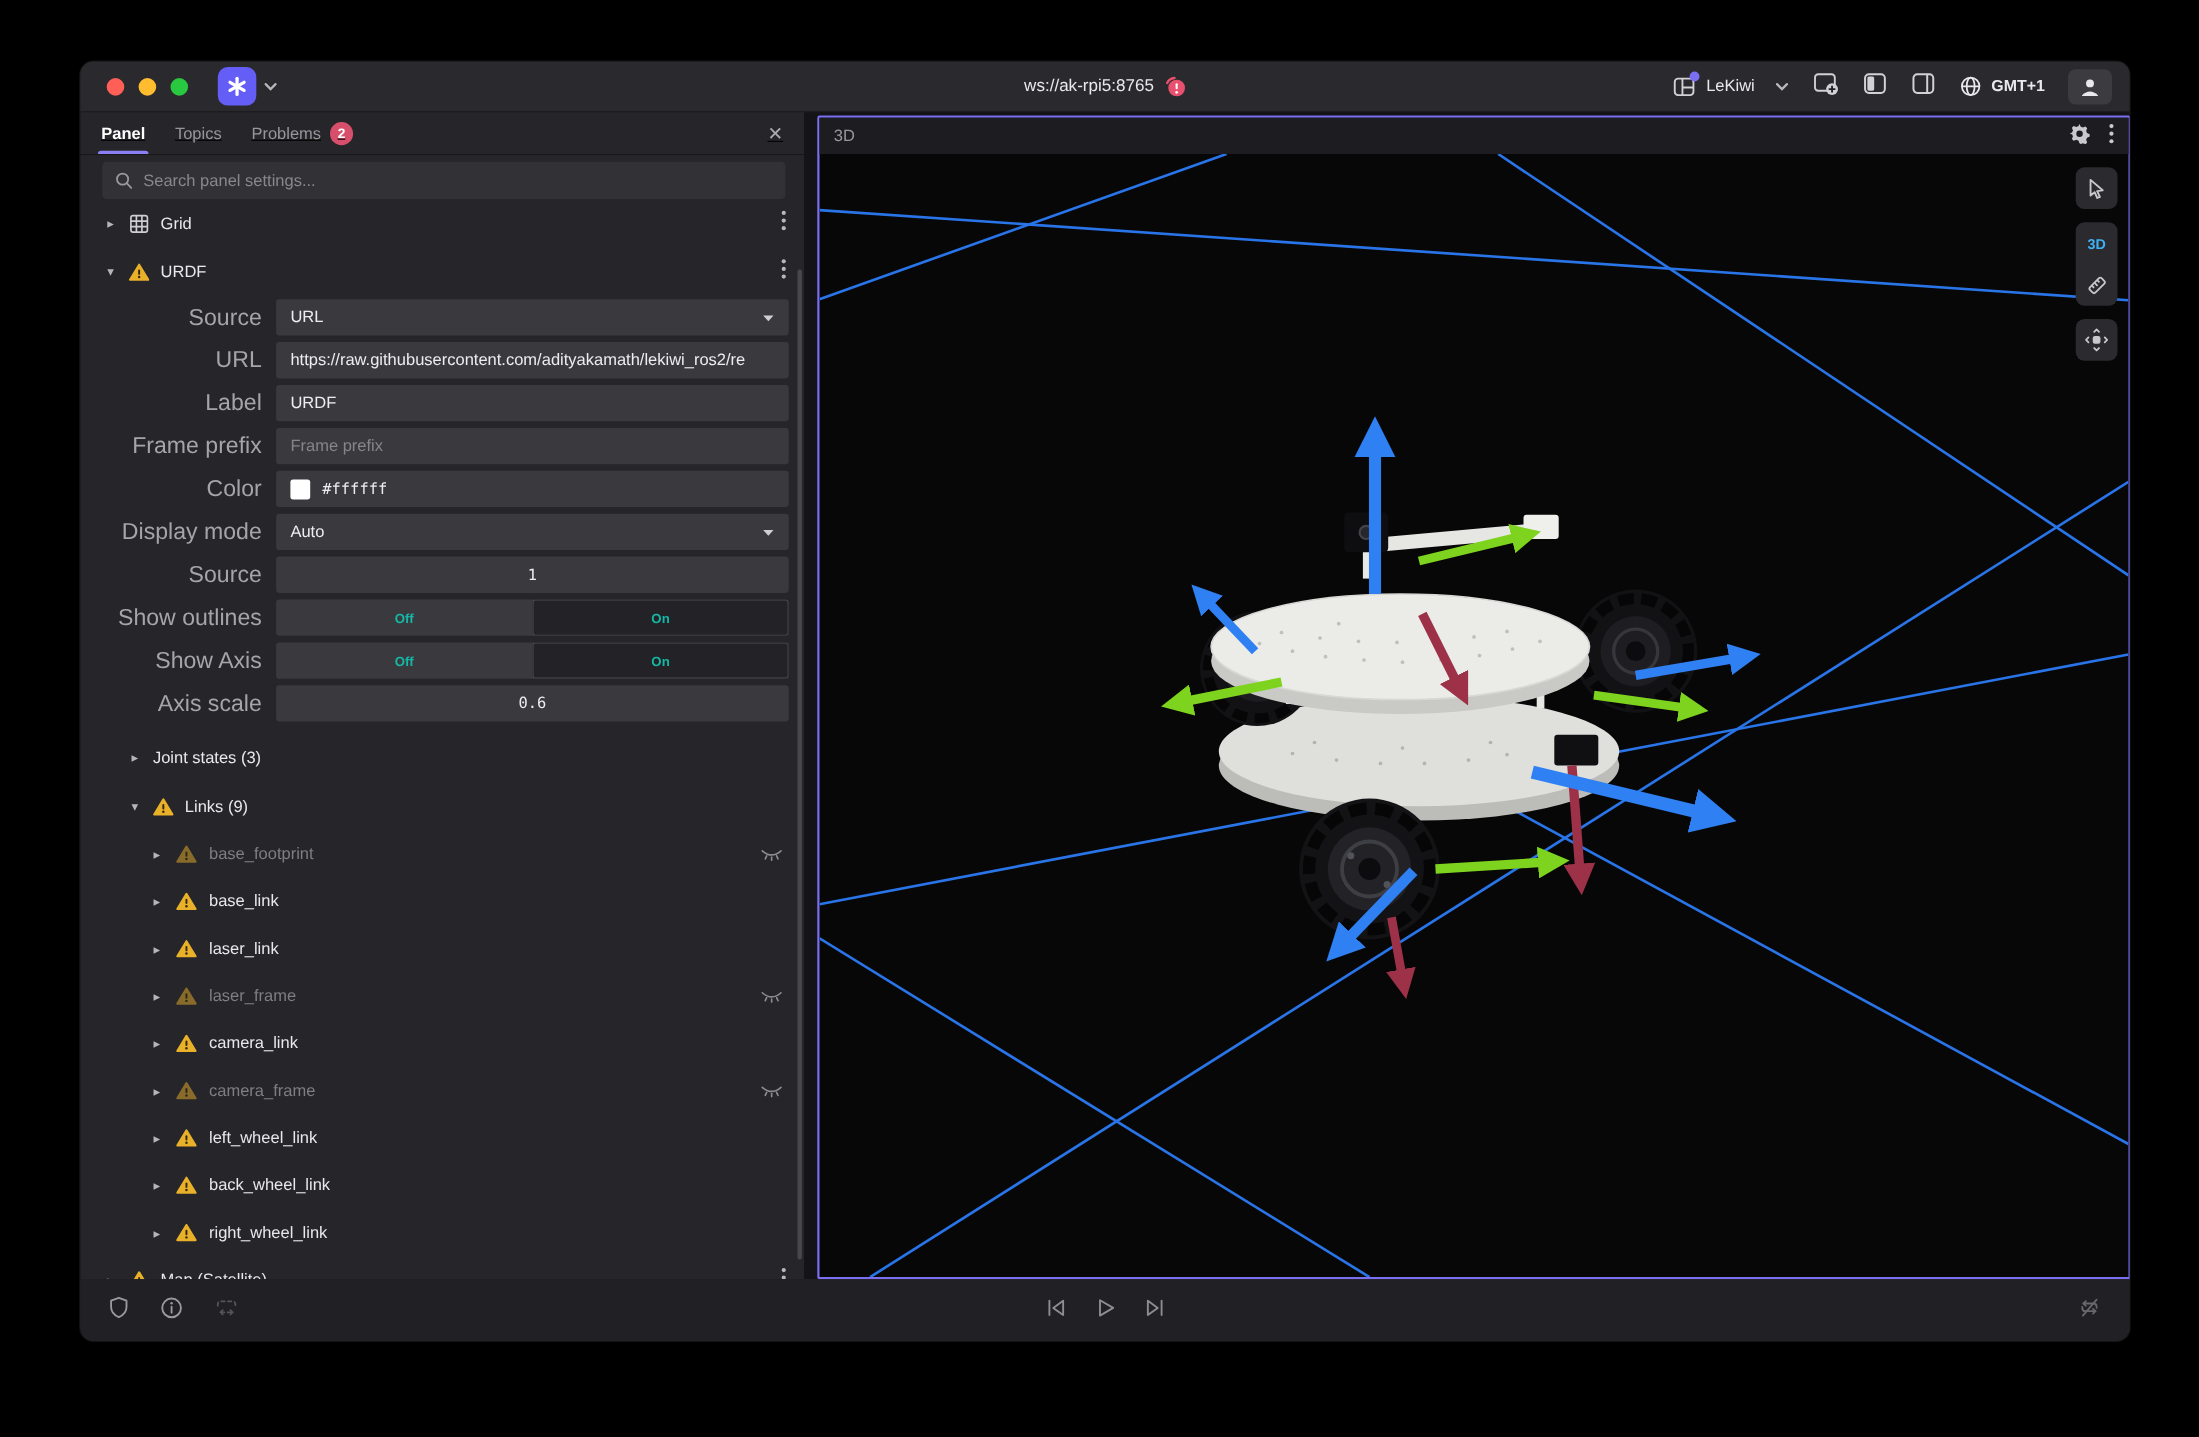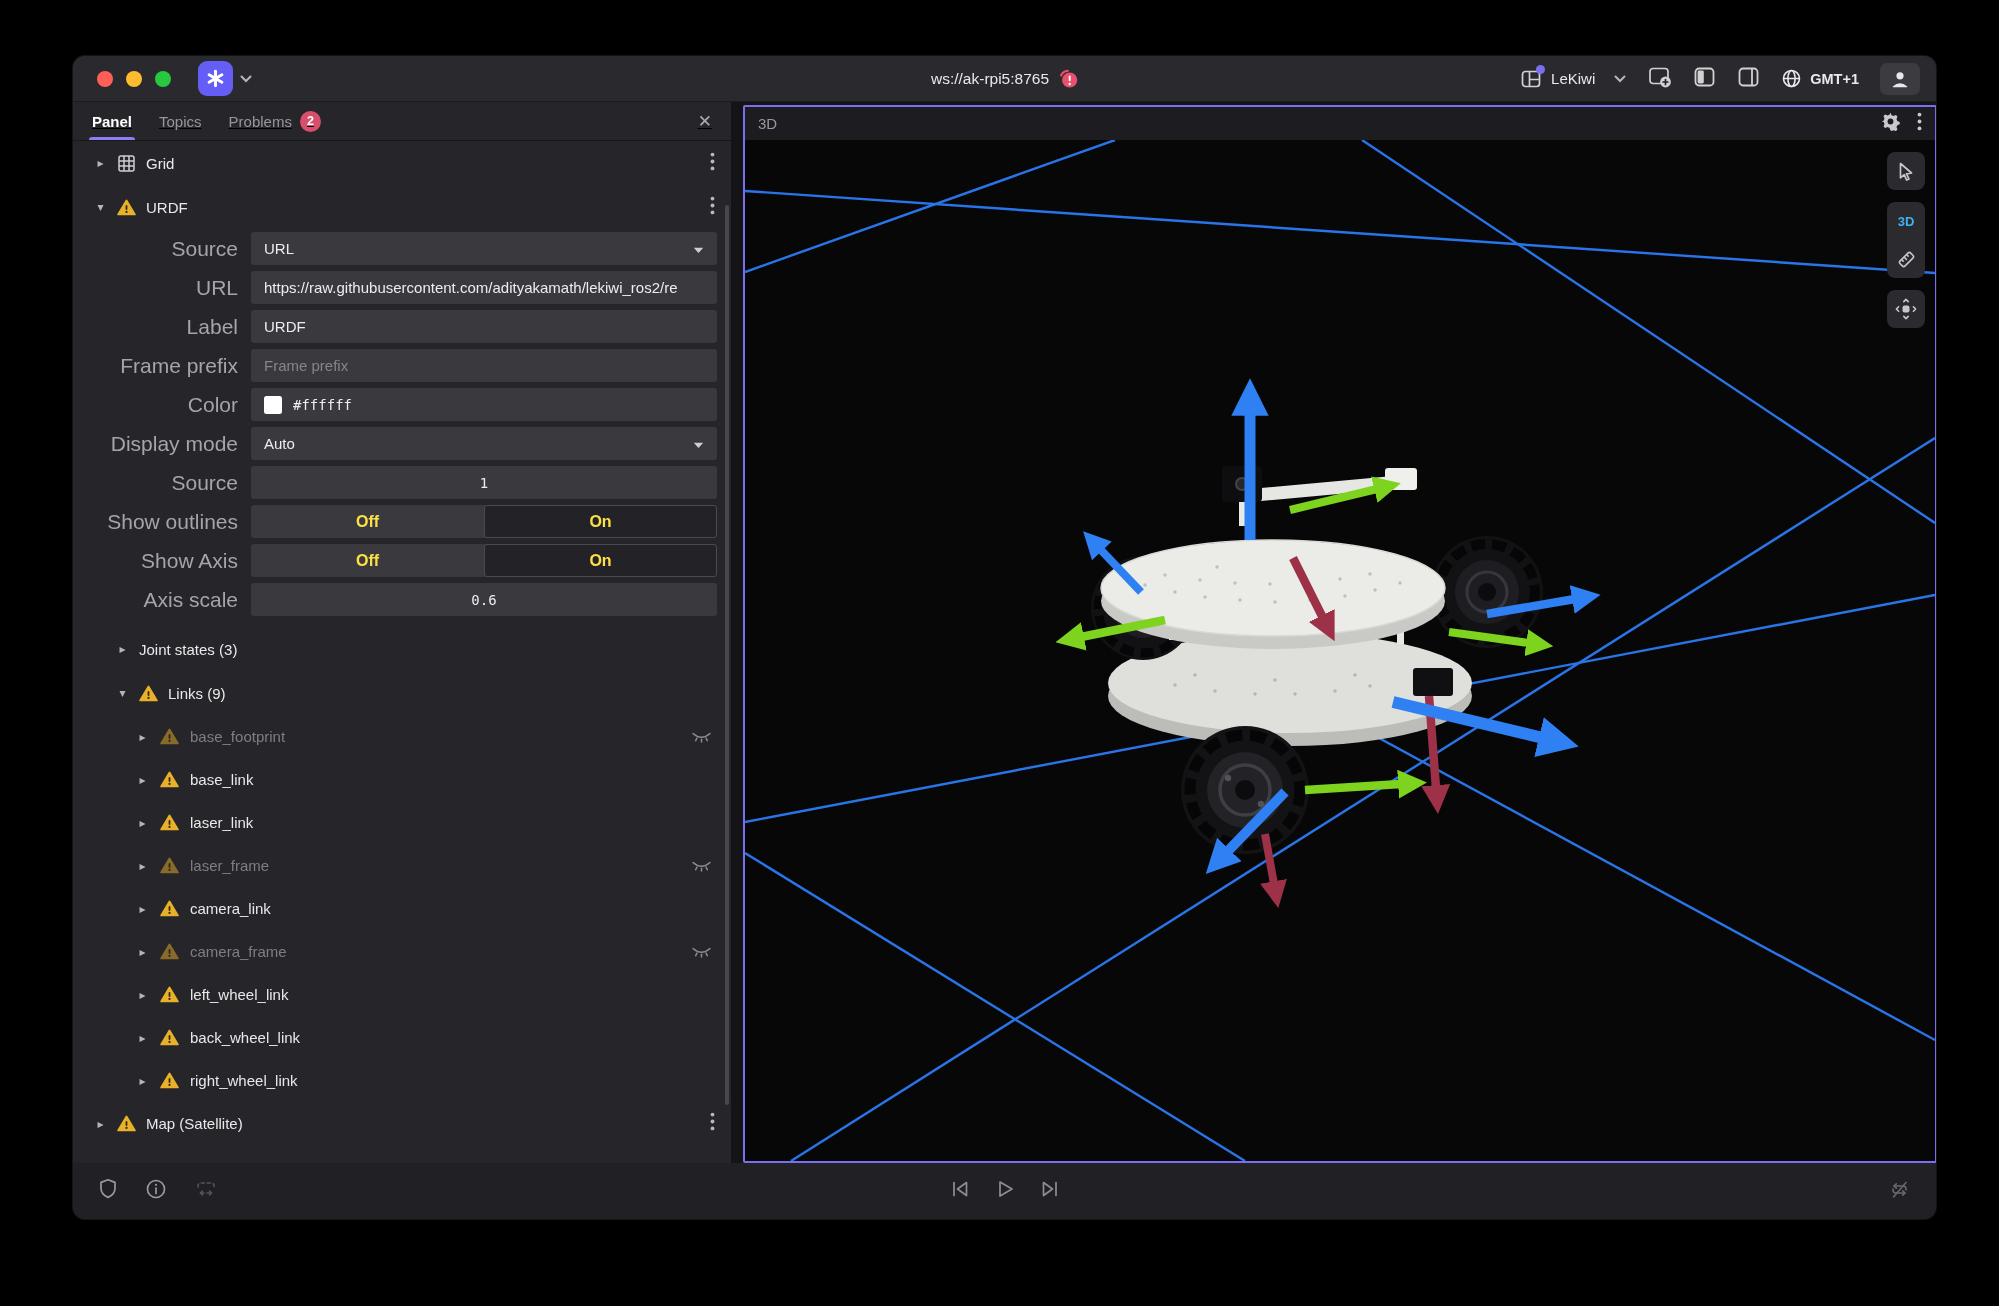--- a/index.html
+++ b/index.html
@@ -63,21 +63,21 @@
   .f-label { flex:0 0 178px; text-align:right; padding-right:13px; color:#a5a5a9; font-size:21px; white-space:nowrap; }
   .f-box { flex:1; height:33px; background:#3a3a3e; border-radius:3px; display:flex; align-items:center;
     padding:0 13px; color:#ededef; font-size:15px; overflow:hidden; white-space:nowrap; }
   .f-box .chev { margin-left:auto; }
   .f-placeholder { color:#85858a; }
   .f-num { justify-content:center; font-family:"DejaVu Sans Mono", monospace; font-size:14px; }
   .mono { font-family:"DejaVu Sans Mono", monospace; font-size:14px; }
   .swatch { width:18px; height:18px; border-radius:2.5px; background:#fff; margin-right:11px; flex:0 0 18px; }
   .segmented { padding:0; }
   .seg { flex:1; height:100%; display:flex; align-items:center; justify-content:center;
-    color:#fde047; font-weight:700; font-size:16px; }
+    color:#14b8a6; font-weight:700; font-size:12px; }
   .seg.selected { background:#232327; border-radius:3px; box-shadow:inset 0 0 0 1px #4a4a50; }
 
   .section-row { height:44px; display:flex; align-items:center; padding-left:43px; gap:10px;
     font-size:15px; color:#ececee; }
   .section-row.first { margin-top:8px; }
   .link-row { height:43px; display:flex; align-items:center; padding-left:63px; gap:11px; }
   .link-name { font-size:15px; color:#e8e8ea; }
   .link-row.dimmed .link-name { color:#7e7e83; }
   .link-row.dimmed .warn { opacity:.5; }
   .eye { margin-left:auto; margin-right:19px; width:21px; height:12px; }
@@ -207,20 +207,27 @@
         <div class="tab">
           <span>Topics</span>
         </div>
         <div class="tab">
           <span>Problems</span>
           <span class="pbadge">2</span>
         </div>
         <span class="close-x">✕</span>
       </div>
 
+      <div class="searchbox">
+        <svg width="18" height="18" viewBox="0 0 18 18" fill="none" stroke="#9a9a9e" stroke-width="1.7" stroke-linecap="round">
+          <circle cx="7.8" cy="7.8" r="5.3"></circle>
+          <line x1="11.9" y1="11.9" x2="16" y2="16"></line>
+        </svg>
+        <input class="search" placeholder="Search panel settings..." style="">
+      </div>
 
       <div class="tree">
 
         <div class="tree-row">
           <span class="caret">▸</span>
           <svg width="19" height="19" viewBox="0 0 19 19" fill="none" stroke="#d0d0d3" stroke-width="1.5">
             <rect x="2" y="2" width="15" height="15" rx="2"></rect>
             <line x1="7" y1="2" x2="7" y2="17"></line>
                 <line x1="12" y1="2" x2="12" y2="17"></line>
             <line x1="2" y1="7" x2="17" y2="7"></line>

